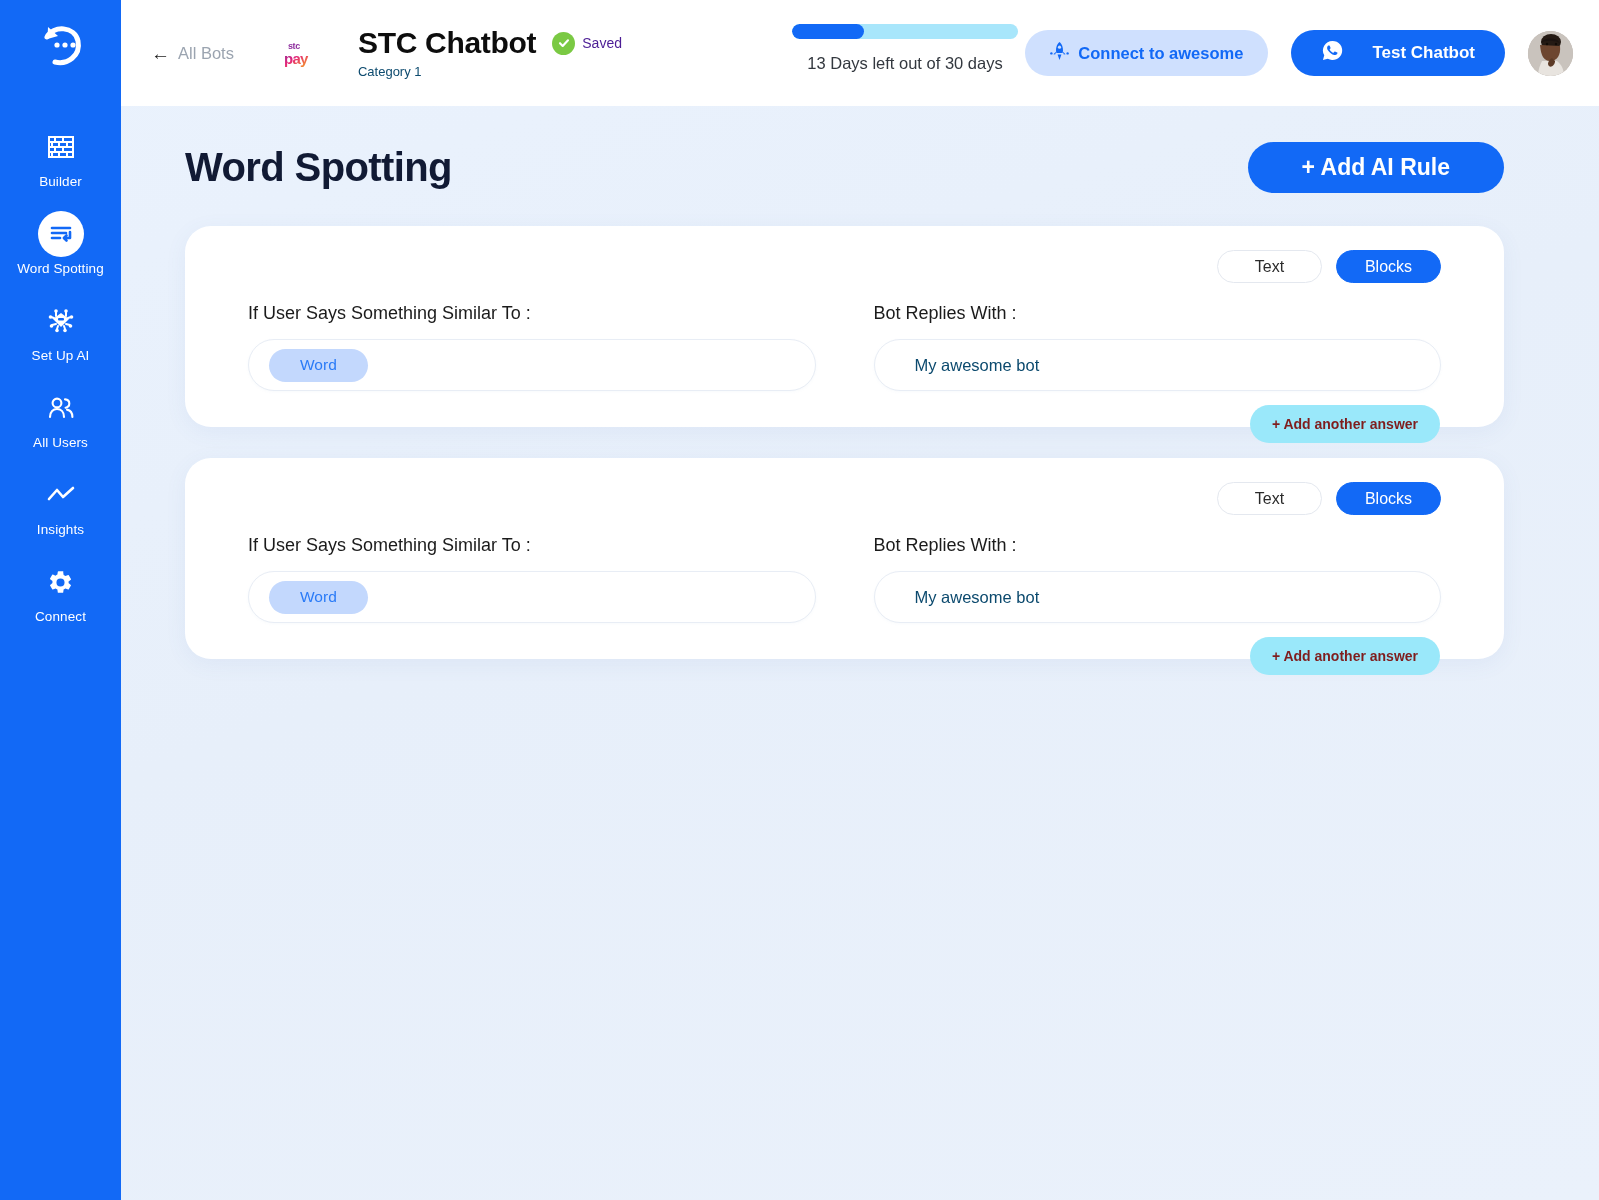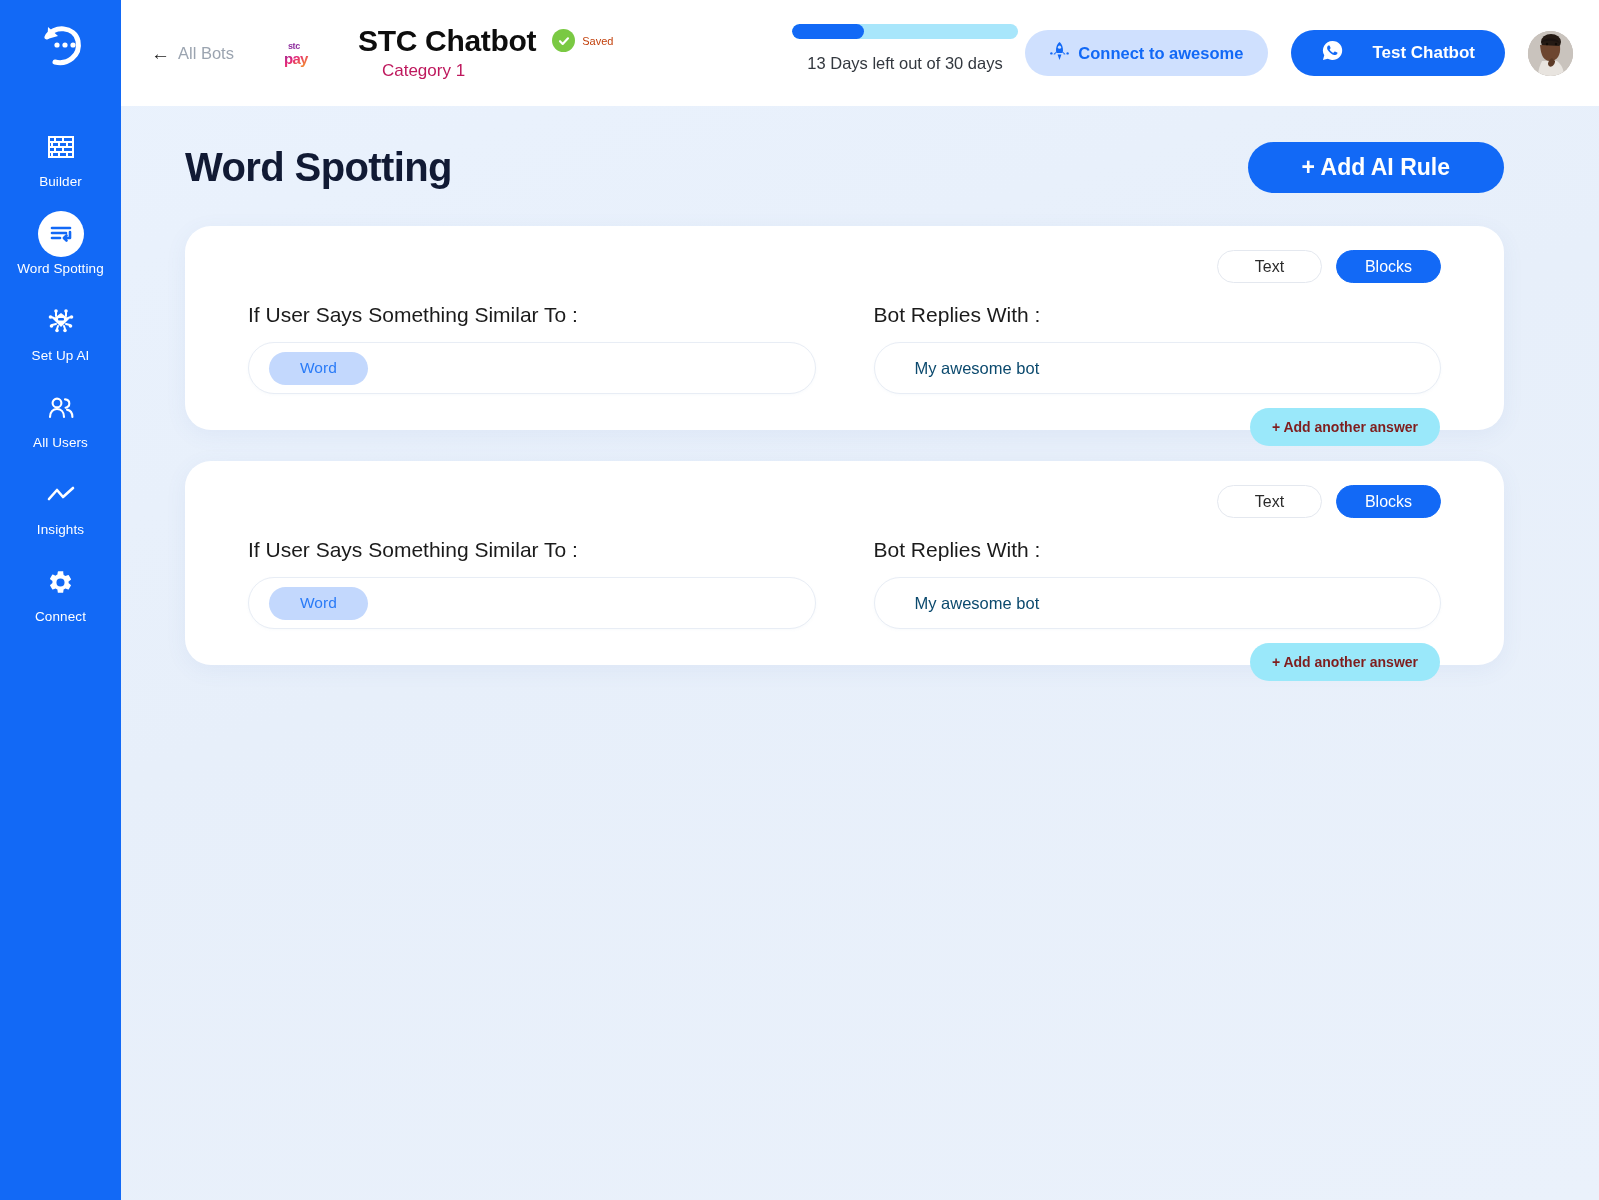--- a/index.html
+++ b/index.html
@@ -90,22 +90,22 @@
     color: #0d0d0d;
     letter-spacing: -0.3px;
     line-height: 1.05;
   }
   .saved-badge { display: flex; align-items: center; gap: 7px; }
   .saved-check {
     width: 23px; height: 23px; border-radius: 50%;
     background: #7ac943;
     display: flex; align-items: center; justify-content: center;
   }
-  .saved-text { color: #c2410c; font-size: 11px; }
-  .bot-category { color: #be185d; font-size: 17px; margin-top: 5px; margin-left: 24px; }
+  .saved-text { color: #4c1d95; font-size: 14px; }
+  .bot-category { color: #0c4a6e; font-size: 13px; margin-top: 5px; }
 
   .trial-block {
     position: absolute;
     left: 671px;
     top: 24px;
     width: 226px;
     text-align: center;
   }
   .trial-bar {
     width: 226px; height: 15px;
@@ -229,21 +229,21 @@
     border: 1px solid #e4e8ef;
   }
   .seg-on {
     background: #1269f6;
     color: #ffffff;
     border: 1px solid #1269f6;
   }
   .cols { display: flex; gap: 58px; }
   .col { flex: 1; }
   .col-label {
-    font-size: 21px;
+    font-size: 18px;
     color: #1b1b1b;
     margin-bottom: 15px;
     font-weight: normal;
   }
   .field {
     height: 52px;
     border-radius: 26px;
     border: 1px solid #e8edf5;
     background: #ffffff;
     display: flex;

